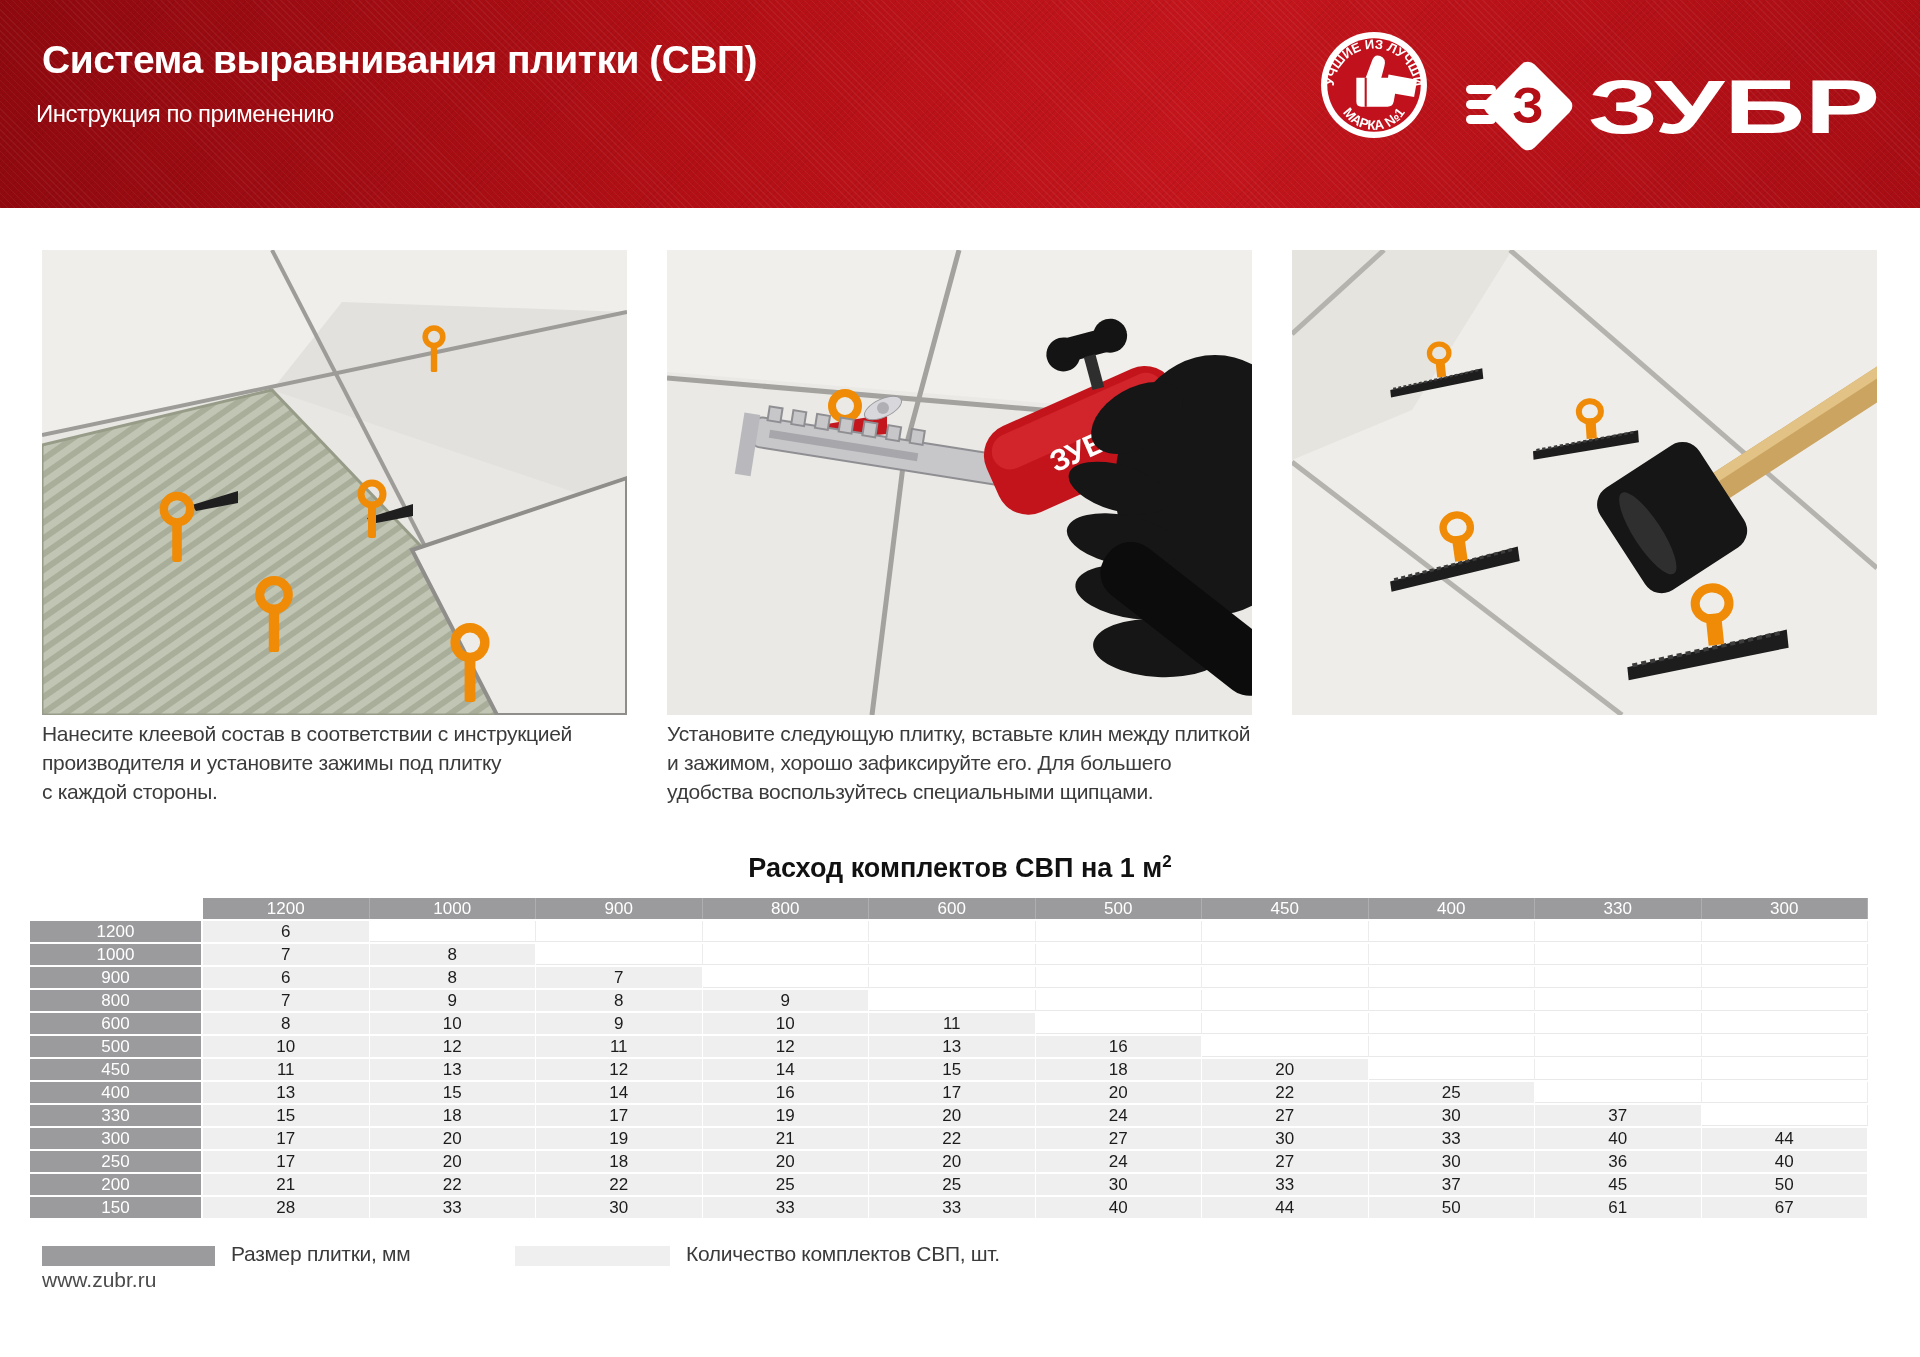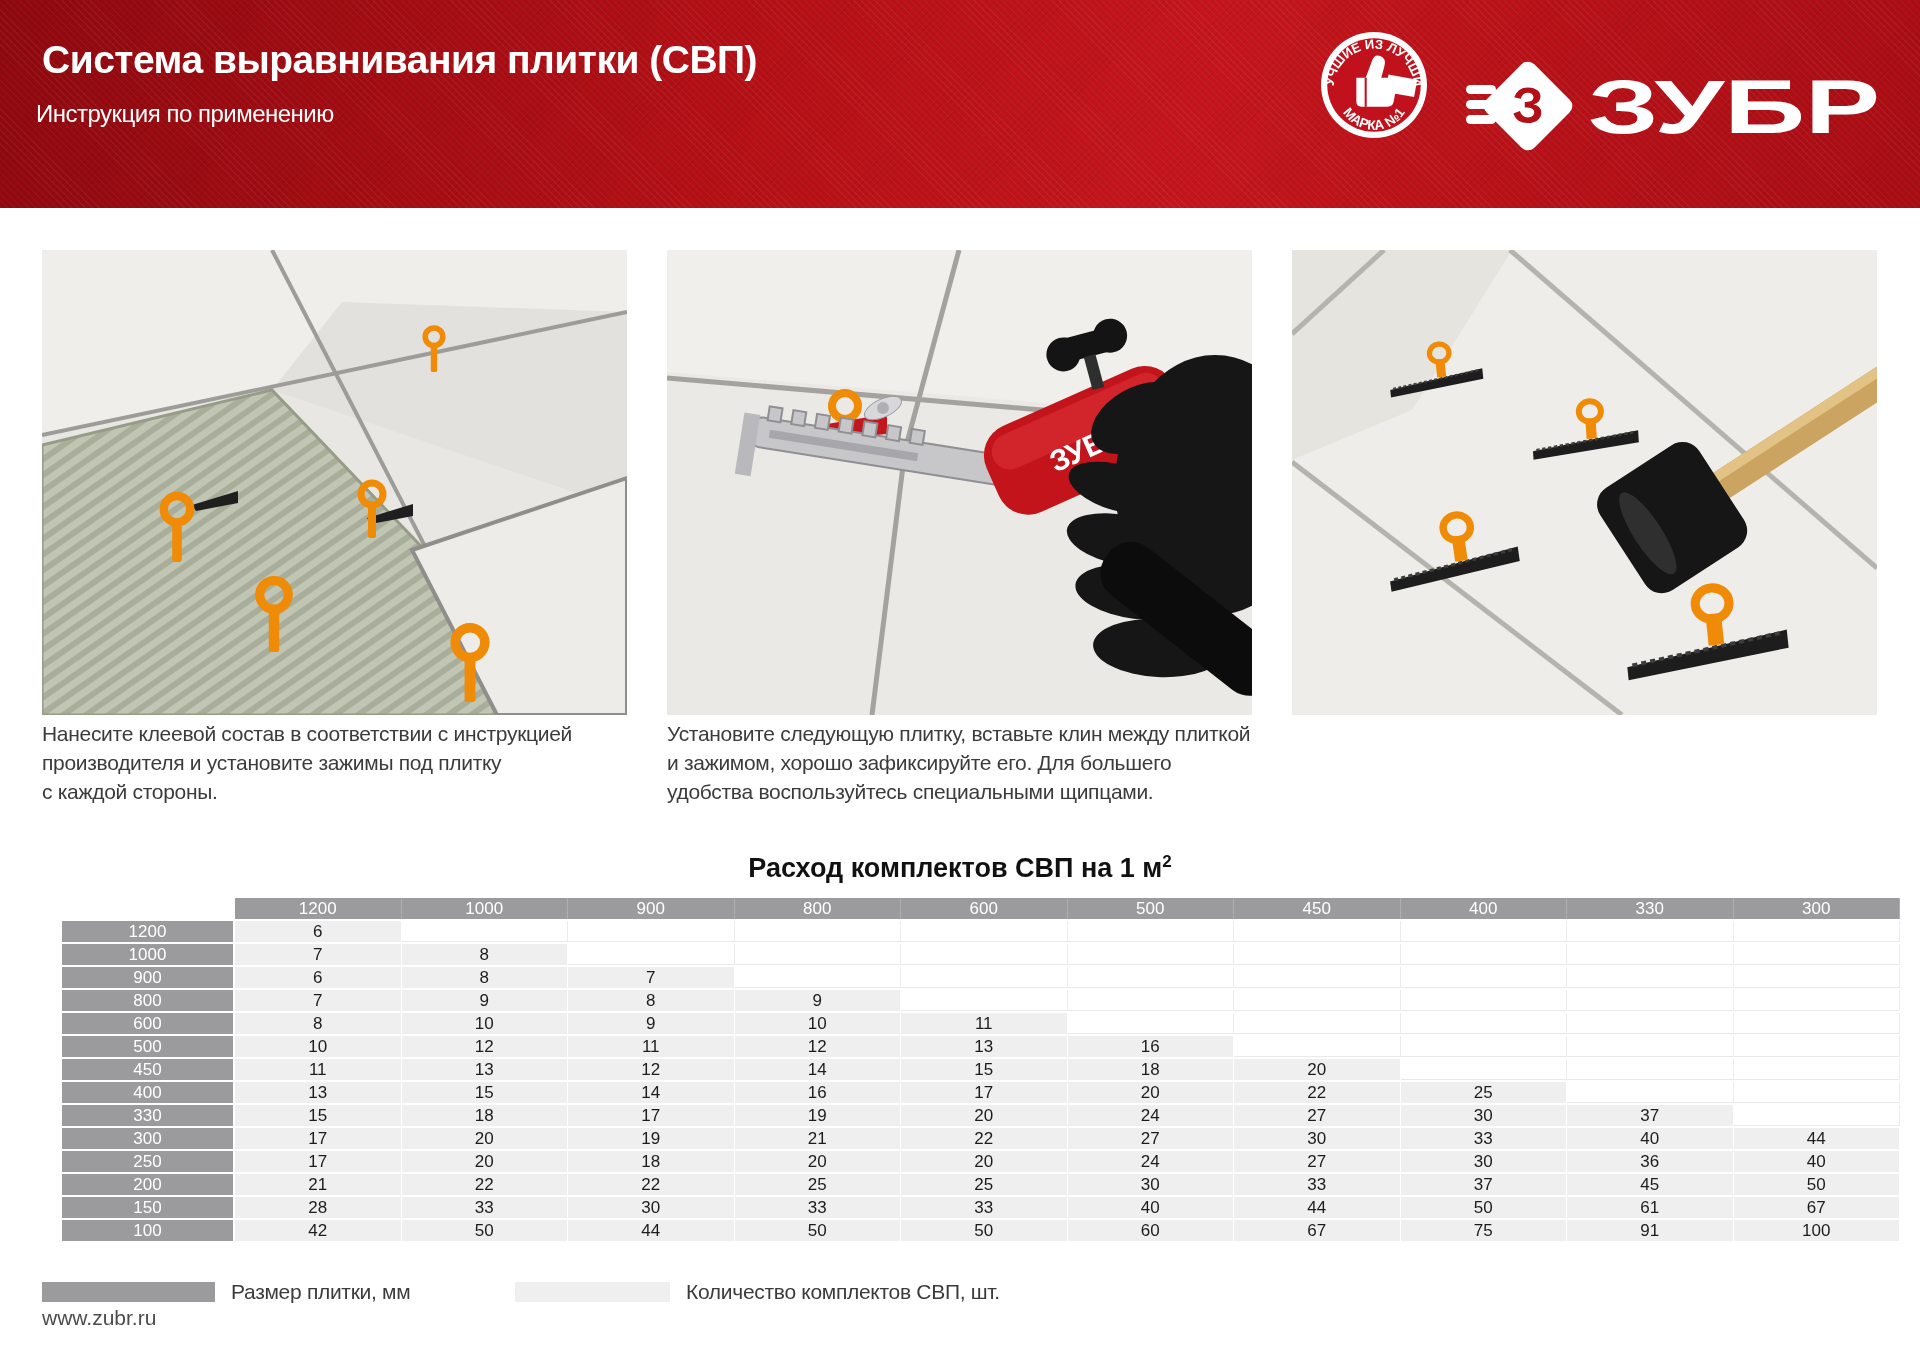--- a/index.html
+++ b/index.html
@@ -34,31 +34,31 @@
   .step { width: 585px; }
   .photo { width: 585px; height: 465px; display: block; }
   .caption {
     margin-top: 4px; font-size: 21px; line-height: 29px; color: #3b3b3b;
     letter-spacing: -0.3px; white-space: pre-line;
   }
 
   
   .tbl-title { margin-top: 46px; text-align: center; font-size: 27px; font-weight: bold; color: #111; }
   .tbl-title sup { font-size: 17px; }
-  .tbl-wrap { margin: 12px 40px 0 62px; }
+  .tbl-wrap { margin: 12px 40px 0 30px; }
   table.tbl { width: 1838px; table-layout: fixed; border-collapse: separate; border-spacing: 0 2px; }
   .tbl th, .tbl td { height: 21px; padding: 0; text-align: center; font-size: 17px; font-weight: normal; }
   .tbl th.colhead { background: #9b9a9c; color: #fff; border-right: 1px solid #aeadaf; }
   .tbl th.corner { background: transparent; }
   .tbl td.rowhead { background: #9b9a9c; color: #fff; border-right: 2px solid #fff; }
   .tbl td.filled { background: #efeff0; color: #1c1c1c; border-right: 1px solid #fff; }
   .tbl td.empty  { background: #fff; box-shadow: inset -1px 0 0 #ececec, inset 0 -1px 0 #e9e9e9; }
 
   
-  .legend { display: flex; align-items: center; margin: 37px 42px 0 42px; }
+  .legend { display: flex; align-items: flex-end; margin: 22px 42px 0 42px; }
   .sw { height: 20px; }
   .sw-gray { width: 173px; background: #9b9a9c; }
   .sw-light { width: 155px; background: #efeff0; }
   .legend-label { font-size: 21px; color: #3b3b3b; margin-left: 16px; letter-spacing: -0.3px; }
   .legend-label.first { width: 284px; }
   .footer { margin: 2px 42px 0 42px; font-size: 21px; color: #4c4c4c; }
 </style>
 </head>
 <body>
 
@@ -451,33 +451,20 @@
             <td class="filled">33</td>
             <td class="filled">30</td>
             <td class="filled">33</td>
             <td class="filled">33</td>
             <td class="filled">40</td>
             <td class="filled">44</td>
             <td class="filled">50</td>
             <td class="filled">61</td>
             <td class="filled">67</td>
           </tr>
-          <tr>
-            <td class="rowhead">100</td>
-            <td class="filled">42</td>
-            <td class="filled">50</td>
-            <td class="filled">44</td>
-            <td class="filled">50</td>
-            <td class="filled">50</td>
-            <td class="filled">60</td>
-            <td class="filled">67</td>
-            <td class="filled">75</td>
-            <td class="filled">91</td>
-            <td class="filled">100</td>
-          </tr>
         </tbody>
     </table>
   </div>
 
   <div class="legend">
     <div class="sw sw-gray"></div>
     <div class="legend-label first">Размер плитки, мм</div>
     <div class="sw sw-light"></div>
     <div class="legend-label">Количество комплектов СВП, шт.</div>
   </div>

